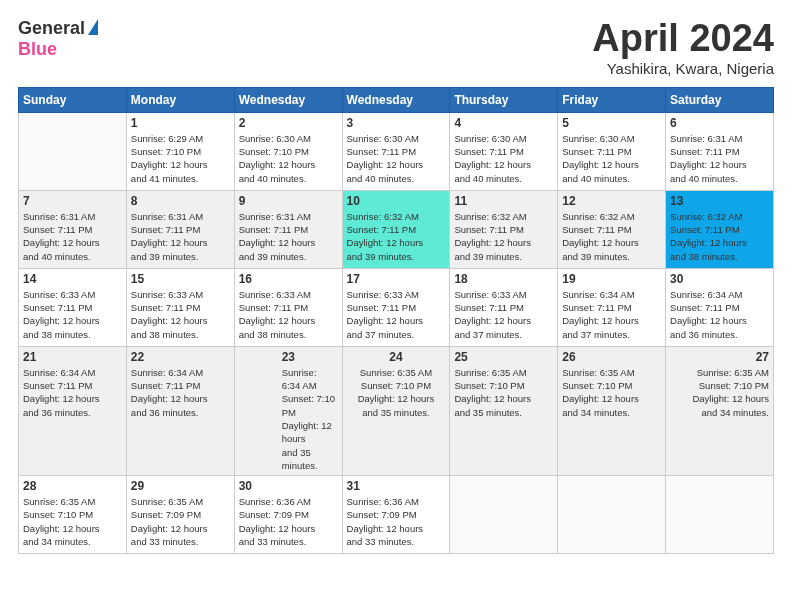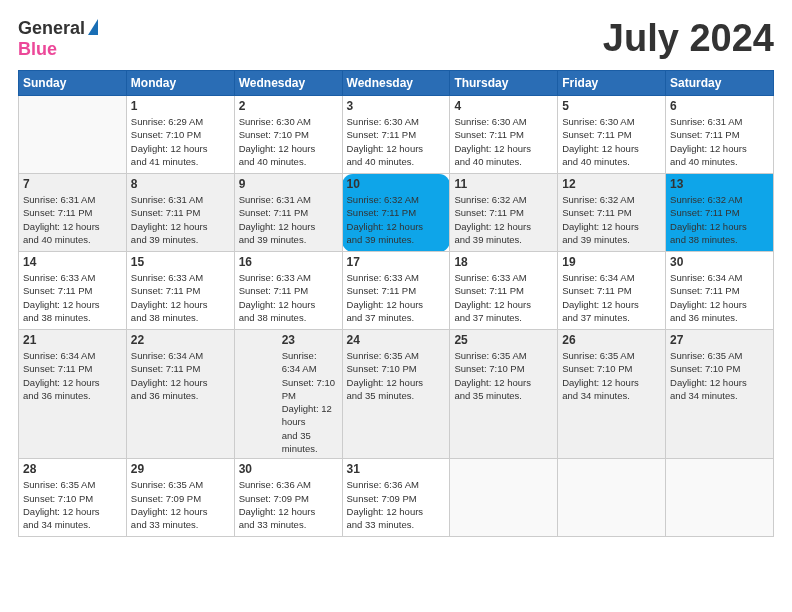--- a/index.html
+++ b/index.html
@@ -112,21 +112,22 @@
 <div class="page">
   <div class="header">
     <div class="logo">
       <div class="logo-text">
         <span class="logo-general">General</span>
         <div class="logo-triangle"></div>
       </div>
       <span class="logo-blue">Blue</span>
     </div>
     <div class="header-right">
-      <div class="month-title">July 2024</div>
+      <div class="month-title">April 2024</div>
+      <div class="location">Yashikira, Kwara, Nigeria</div>
     </div>
   </div>
 
   <table class="calendar">
     <thead>
       <tr>
       <th>Sunday</th>
           <th>Monday</th>
           <th>Wednesday</th>
           <th>Wednesday</th>
@@ -196,21 +197,21 @@
 Daylight: 12 hours
 and 39 minutes.</div>
           </td>
           <td style="background: rgb(240, 240, 240);">
             <span class="day-num">9</span>
             <div class="day-info" style="white-space: pre-line;">Sunrise: 6:31 AM
 Sunset: 7:11 PM
 Daylight: 12 hours
 and 39 minutes.</div>
           </td>
-          <td style="background: #0ea5e9; border-radius: 11px;">
+          <td style="background: #5eead4;">
             <span class="day-num">10</span>
             <div class="day-info" style="white-space: pre-line;">Sunrise: 6:32 AM
 Sunset: 7:11 PM
 Daylight: 12 hours
 and 39 minutes.</div>
           </td>
           <td style="background: rgb(240, 240, 240);">
             <span class="day-num">11</span>
             <div class="day-info" style="white-space: pre-line;">Sunrise: 6:32 AM
 Sunset: 7:11 PM
@@ -298,42 +299,42 @@
 Daylight: 12 hours
 and 36 minutes.</div>
           </td>
           <td style="background: rgb(240, 240, 240); padding-left: 47px;">
             <span class="day-num">23</span>
             <div class="day-info" style="white-space: pre-line;">Sunrise: 6:34 AM
 Sunset: 7:10 PM
 Daylight: 12 hours
 and 35 minutes.</div>
           </td>
-          <td style="background: rgb(240, 240, 240);">
+          <td style="background: rgb(240, 240, 240); text-align: center;">
             <span class="day-num">24</span>
             <div class="day-info" style="white-space: pre-line;">Sunrise: 6:35 AM
 Sunset: 7:10 PM
 Daylight: 12 hours
 and 35 minutes.</div>
           </td>
           <td style="background: rgb(240, 240, 240);">
             <span class="day-num">25</span>
             <div class="day-info" style="white-space: pre-line;">Sunrise: 6:35 AM
 Sunset: 7:10 PM
 Daylight: 12 hours
 and 35 minutes.</div>
           </td>
           <td style="background: rgb(240, 240, 240);">
             <span class="day-num">26</span>
             <div class="day-info" style="white-space: pre-line;">Sunrise: 6:35 AM
 Sunset: 7:10 PM
 Daylight: 12 hours
 and 34 minutes.</div>
           </td>
-          <td style="background: rgb(240, 240, 240);">
+          <td style="background: rgb(240, 240, 240); text-align: right;">
             <span class="day-num">27</span>
             <div class="day-info" style="white-space: pre-line;">Sunrise: 6:35 AM
 Sunset: 7:10 PM
 Daylight: 12 hours
 and 34 minutes.</div>
           </td>
         </tr>
         <tr>
           <td>
             <span class="day-num">28</span>

